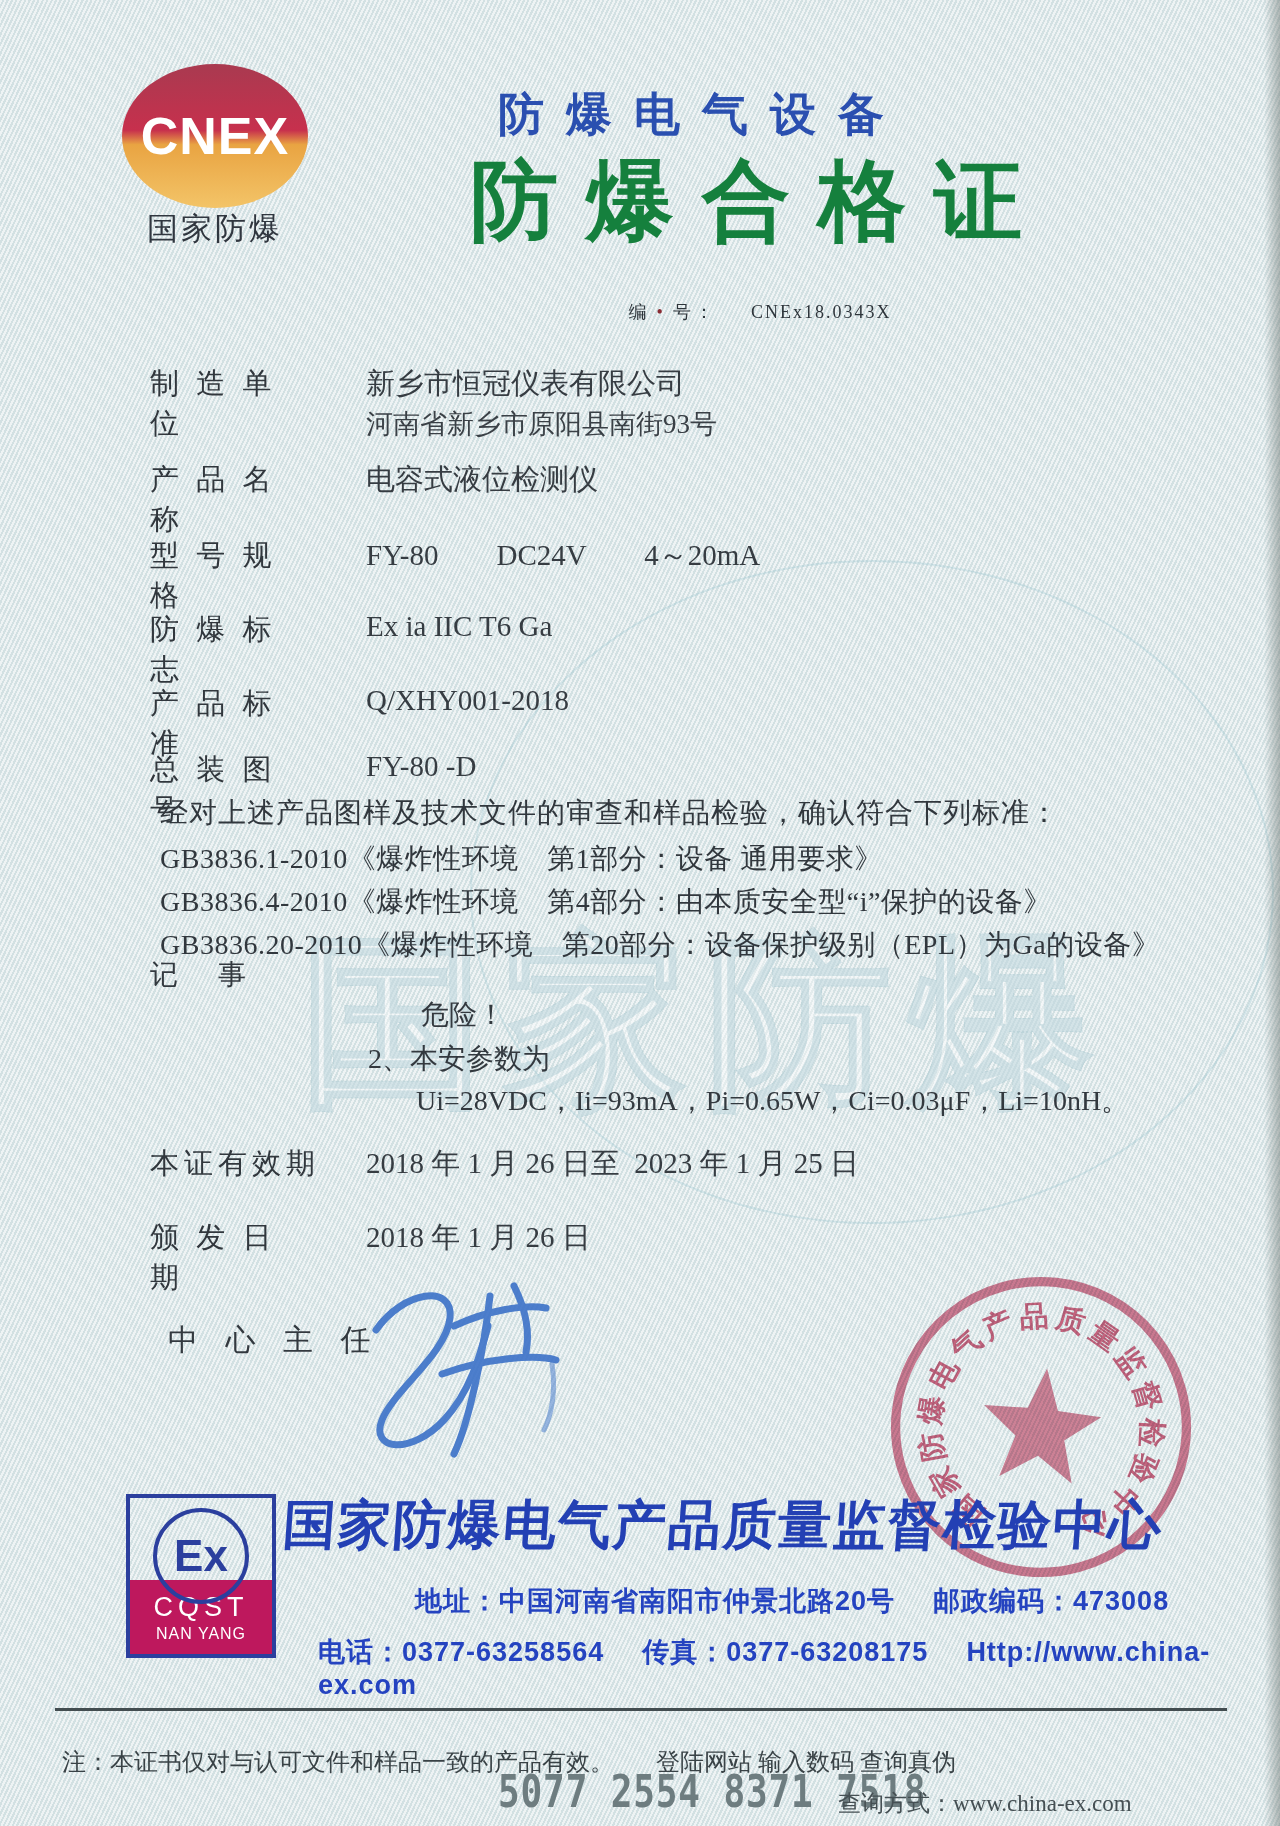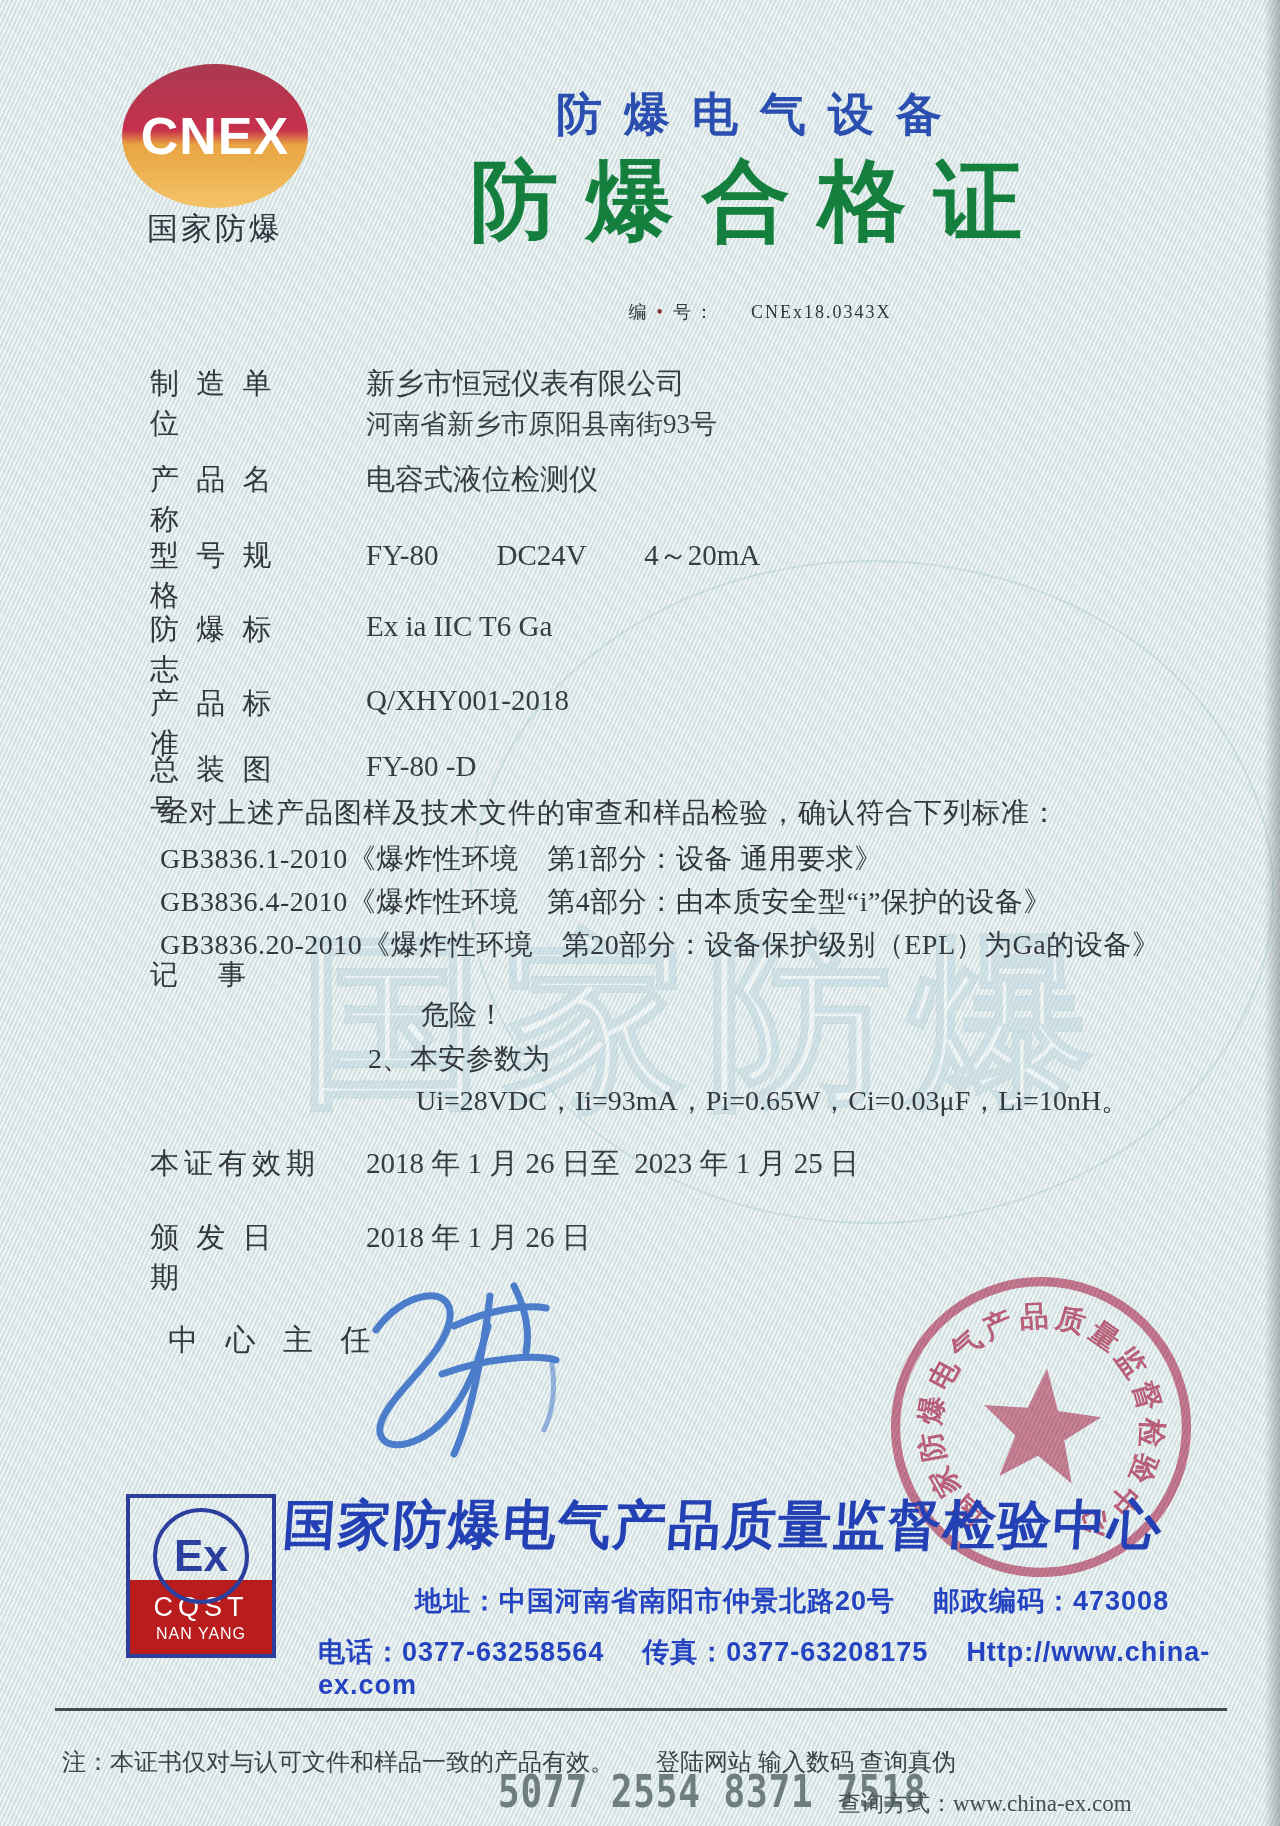--- a/index.html
+++ b/index.html
@@ -16,21 +16,21 @@
         color:rgba(255,255,255,.38);-webkit-text-stroke:2px rgba(150,190,200,.35);white-space:nowrap;}
   [data-bind]{white-space:pre-wrap;}
 
   
   .logo-oval{position:absolute;left:122px;top:64px;width:186px;height:144px;border-radius:50%;
         background:linear-gradient(#a93a50 0%,#c7304d 46%,#e9a442 56%,#f3c468 100%);
         display:flex;align-items:center;justify-content:center;}
   .logo-oval span{color:#fff;font-family:"Liberation Sans",sans-serif;font-weight:bold;font-size:52px;letter-spacing:1px;}
   .logo-caption{position:absolute;left:100px;top:208px;width:230px;text-align:center;
         font-size:31px;color:#30363f;letter-spacing:3px;font-weight:500;}
-  .subtitle{position:absolute;left:330px;top:84px;width:860px;text-align:center;
+  .subtitle{position:absolute;left:330px;top:84px;width:744px;text-align:center;
         color:#2a4fb0;font-family:"Liberation Sans",sans-serif;font-weight:bold;font-size:46px;letter-spacing:22px;}
   .title{position:absolute;left:330px;top:142px;width:860px;text-align:center;
         color:#15803d;font-family:"Liberation Sans",sans-serif;font-weight:bold;font-size:88px;letter-spacing:28px;}
   .cert-no{position:absolute;left:330px;top:300px;width:860px;text-align:center;font-size:18px;color:#2e353b;letter-spacing:4px;}
   .cert-no .dot{color:#8a2b33;margin:0 6px;}
   .cert-no .no-value{margin-left:34px;letter-spacing:2px;font-family:"Liberation Serif",serif;}
 
   
   .frow{position:absolute;left:150px;display:flex;font-size:29px;}
   .frow .flabel{flex:none;width:172px;letter-spacing:5px;color:#31373d;}
@@ -46,21 +46,21 @@
 
   .vlabel{letter-spacing:2px;}
 
   
   .sig{position:absolute;left:338px;top:1268px;}
   .stamp{position:absolute;left:876px;top:1262px;transform:rotate(6deg);mix-blend-mode:multiply;opacity:.92;}
   .stamp text{fill:#ce5b78;font-size:28px;font-weight:bold;font-family:"Liberation Serif",serif;}
 
   
   .ex-box{position:absolute;left:126px;top:1494px;width:142px;height:156px;border:4px solid #2b3f9e;}
-  .ex-band{position:absolute;left:0;right:0;top:82px;bottom:0;background:#b91c1c;
+  .ex-band{position:absolute;left:0;right:0;top:82px;bottom:0;background:#be185d;
         display:flex;flex-direction:column;align-items:center;justify-content:center;color:#fff;
         font-family:"Liberation Sans",sans-serif;}
   .ex-cqst{font-size:27px;letter-spacing:5px;}
   .ex-ny{font-size:16px;letter-spacing:1px;margin-top:2px;}
   .ex-circle{position:absolute;left:50%;top:10px;transform:translateX(-50%);width:88px;height:88px;
         border:4px solid #2b3f9e;border-radius:50%;display:flex;align-items:center;justify-content:center;}
   .ex-circle span{color:#2b3f9e;font-family:Liberation Sans, sans-serif;font-weight:bold;font-size:44px;}
   .issuer-name{position:absolute;left:283px;top:1490px;width:900px;color:#2340b4;font-weight:bold;
         font-size:53px;letter-spacing:2px;transform:skewX(-4deg);white-space:nowrap;}
   .issuer-line{position:absolute;font-size:27px;font-weight:bold;color:#2443c0;

